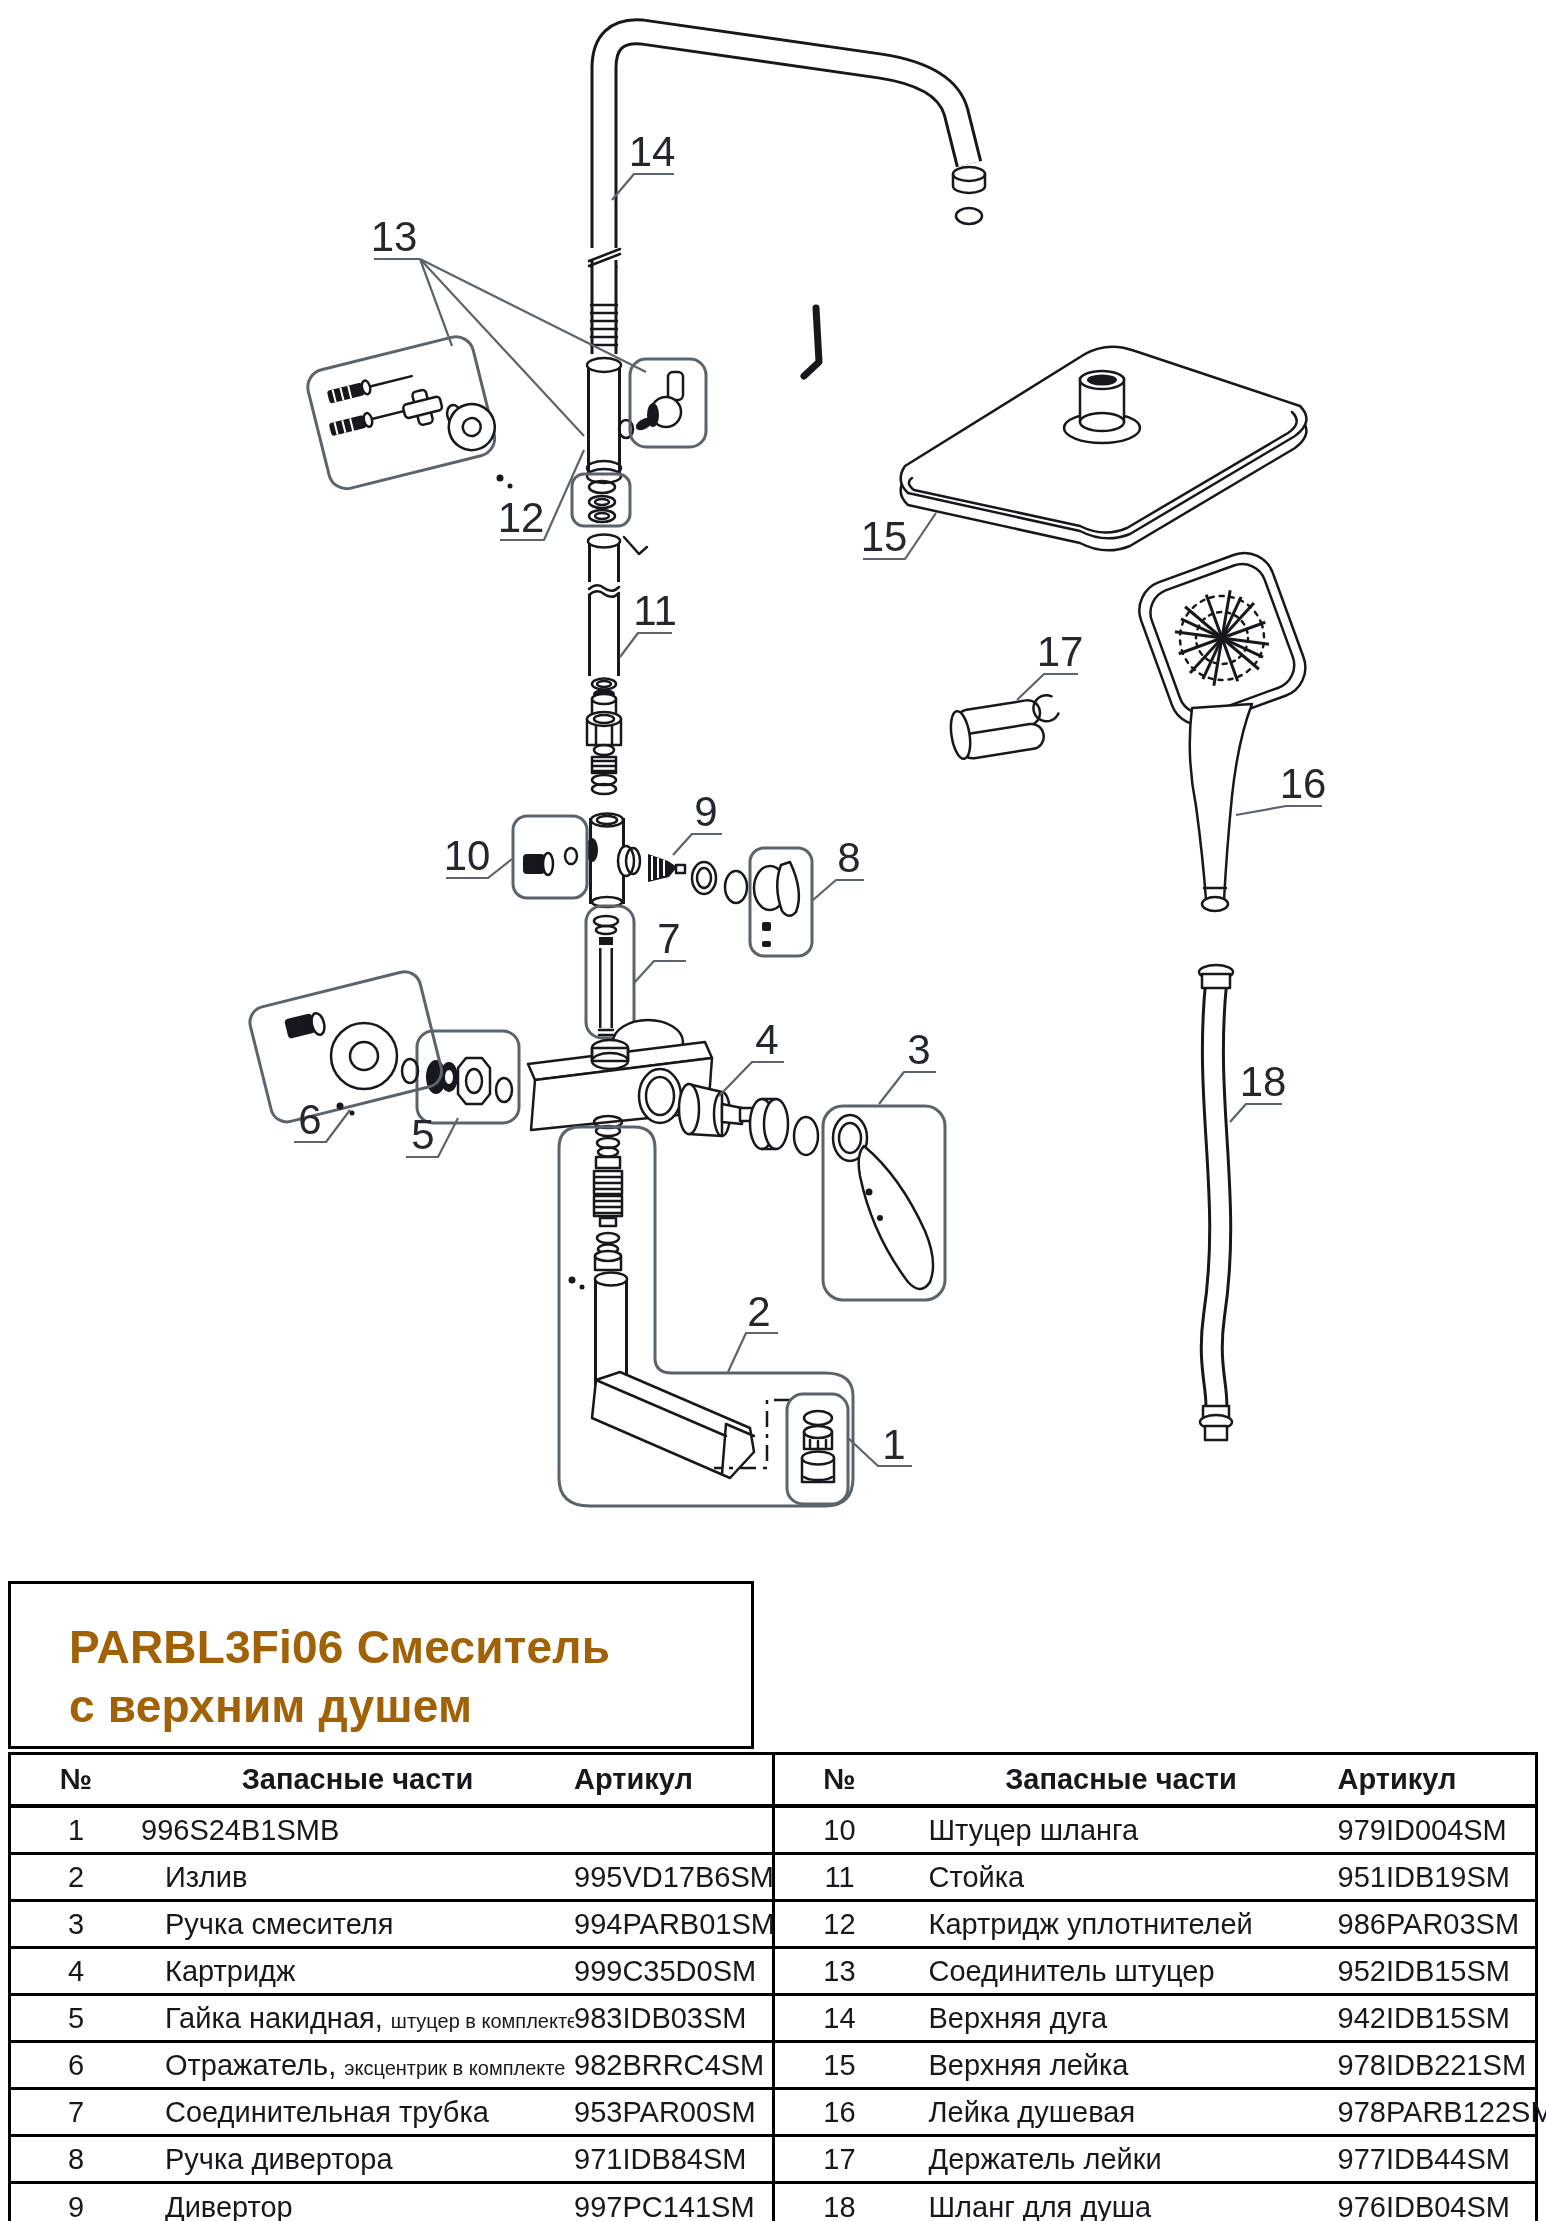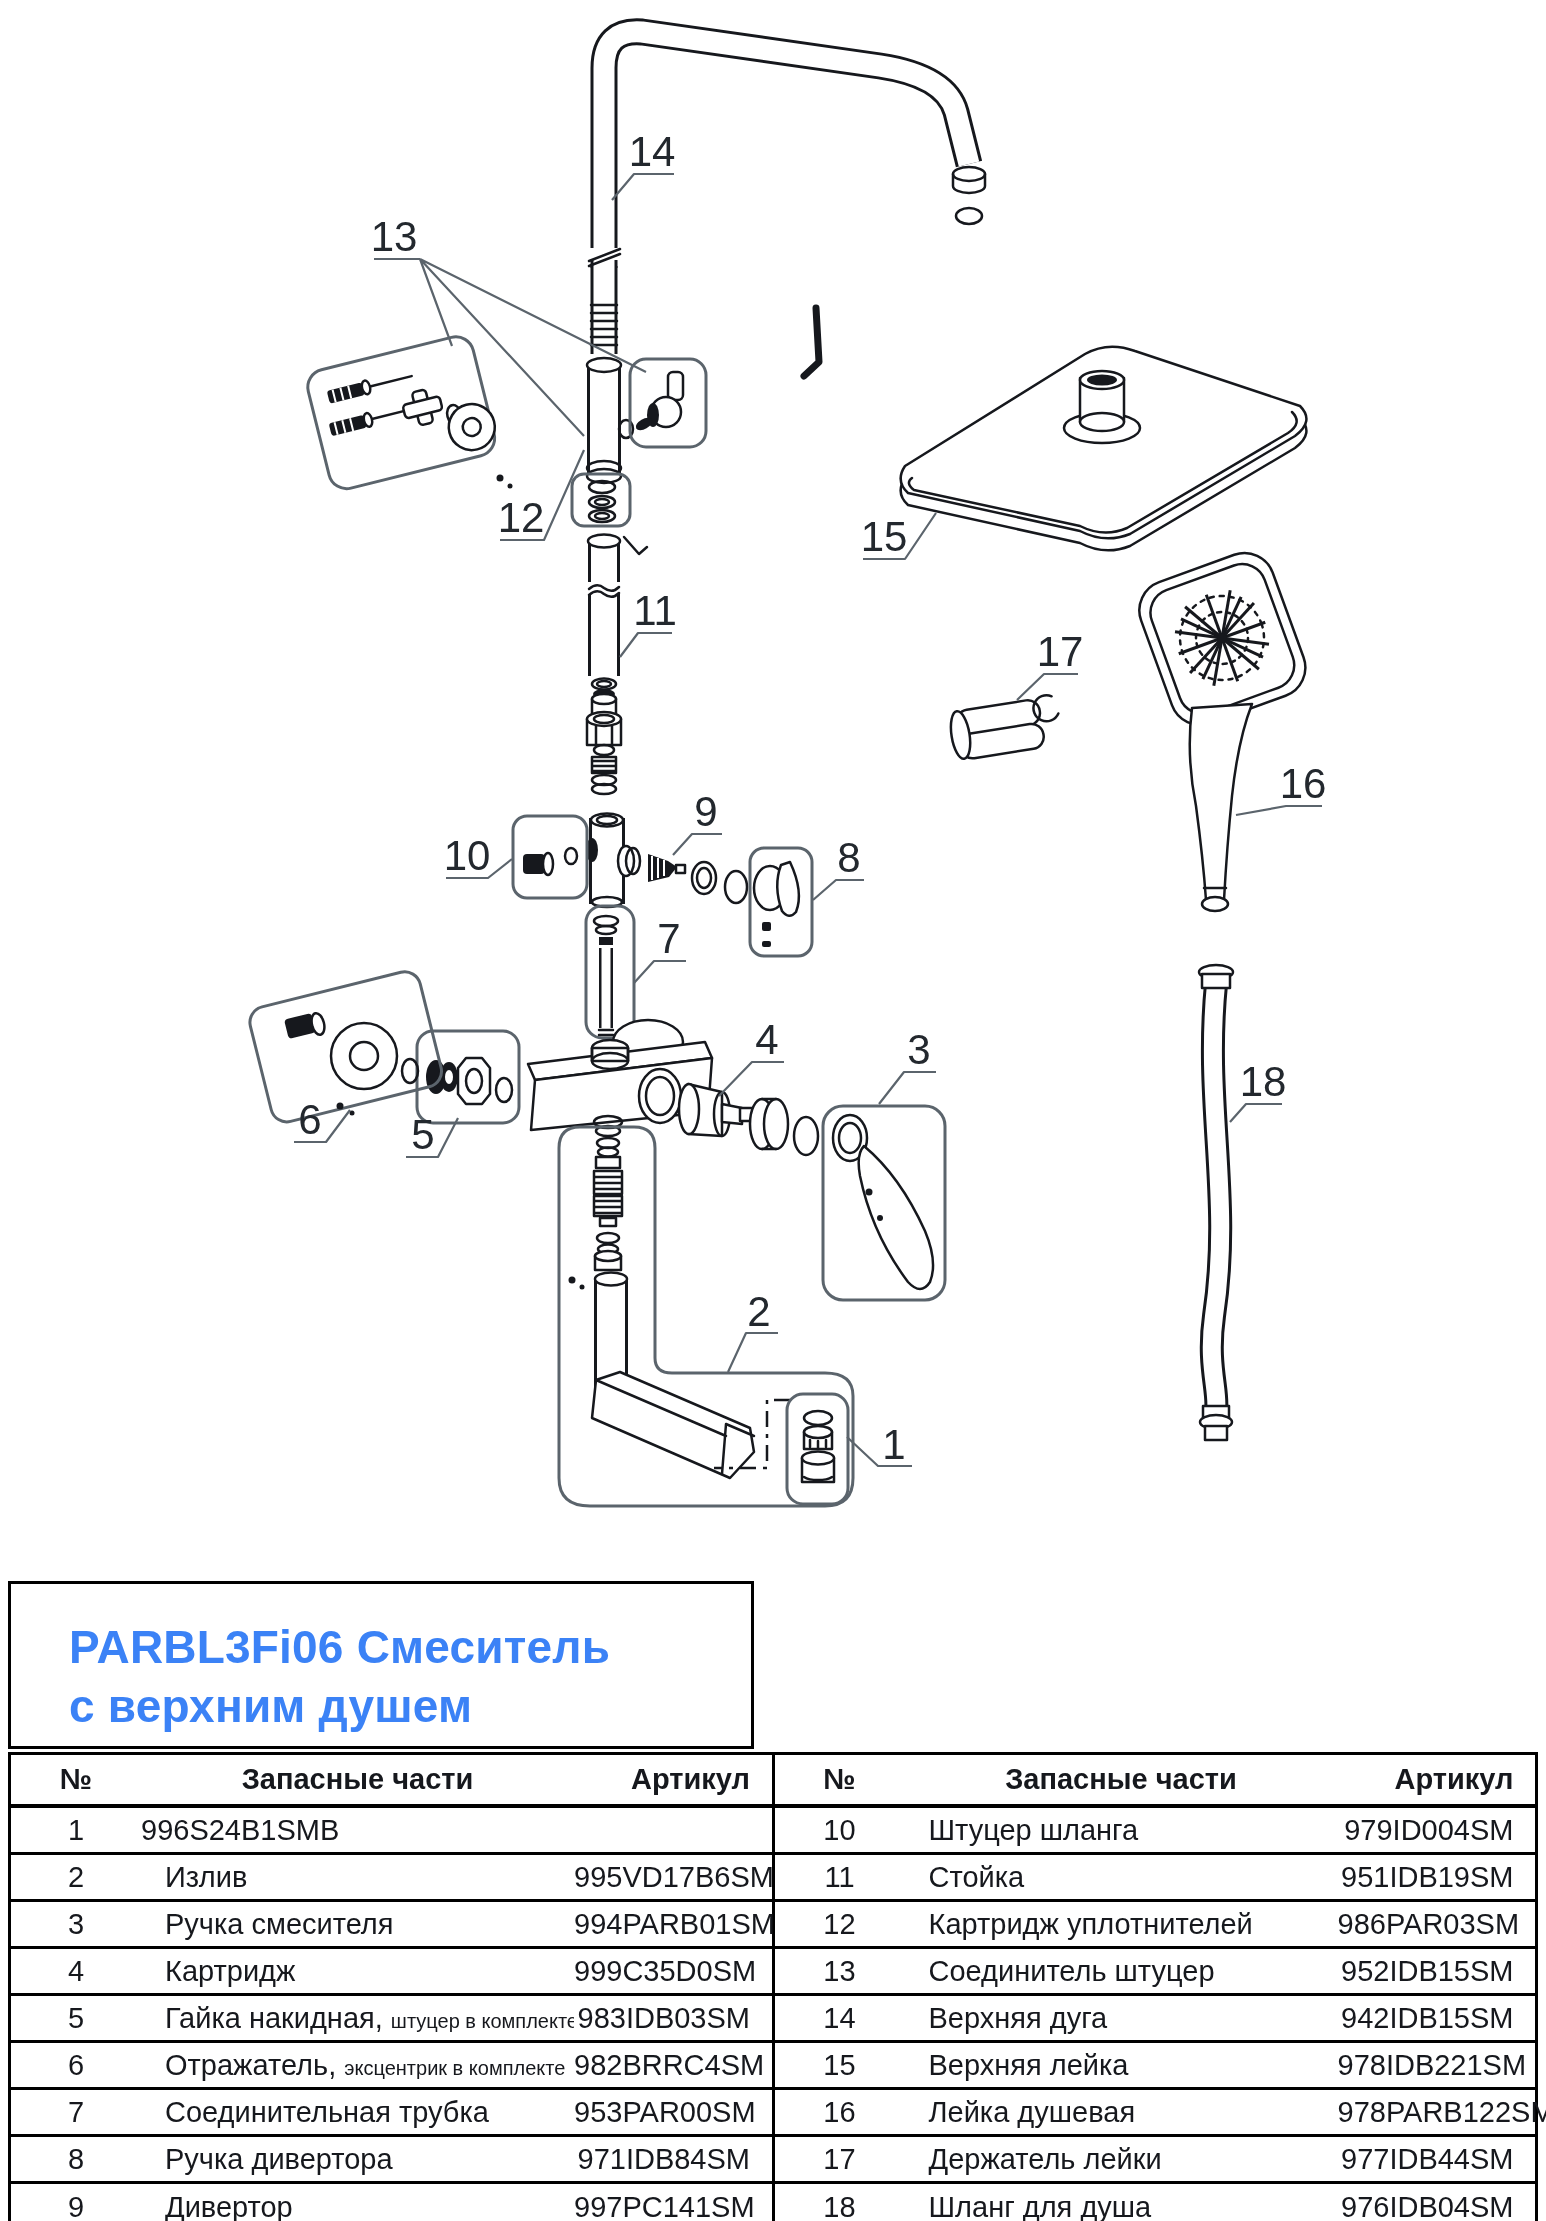--- a/index.html
+++ b/index.html
@@ -13,34 +13,34 @@
   .t-o{stroke:#16181d;fill:none;stroke-linejoin:round;stroke-linecap:butt;}
   .t-i{stroke:#fff;fill:none;stroke-linejoin:round;stroke-linecap:butt;}
   .box{stroke:#5b646c;stroke-width:3;fill:none;}
   .leader{stroke:#5b646c;stroke-width:2.2;fill:none;stroke-linejoin:round;}
   .callout{font-family:"Liberation Sans",sans-serif;font-size:42px;fill:#23282e;}
   .dashdot{stroke:#16181d;stroke-width:2.5;fill:none;stroke-dasharray:16 7 4 7;}
   
   .title-box{position:absolute;left:8px;top:1565px;width:746px;height:168px;
              border:3px solid #000;box-sizing:border-box;}
   .title-text{position:absolute;left:58px;top:34px;font-size:46px;font-weight:700;
-              line-height:59px;letter-spacing:.2px;color:#3b82f6;}
+              line-height:59px;letter-spacing:.2px;color:#a16207;}
   .parts-table{position:absolute;left:8px;top:1736px;width:1530px;height:482px;
                border:3px solid #000;box-sizing:border-box;display:flex;}
   .half{width:763px;display:flex;flex-direction:column;}
   .half.left{border-right:3px solid #000;}
   .trow{display:flex;align-items:center;height:47px;border-bottom:3px solid #000;
         box-sizing:border-box;flex:0 0 auto;}
   .trow.header{height:53px;border-bottom:4px solid #000;font-weight:700;}
   .trow:last-child{border-bottom:none;}
   .c-num{width:130px;text-align:center;font-size:29px;flex:0 0 auto;}
   .c-name{width:433px;padding-left:24px;box-sizing:border-box;font-size:29px;flex:0 0 auto;
           white-space:nowrap;overflow:hidden;}
   .c-name .note{font-size:20px;}
-  .c-sku{width:176px;font-size:29px;flex:0 0 auto;text-align:right;}
+  .c-sku{width:176px;font-size:29px;flex:0 0 auto;text-align:left;}
   .trow.header .c-name{text-align:center;padding-left:0;}
 </style>
 </head>
 <body>
 
 <div id="stage">
 
   <svg id="diagram" width="1546" height="1560" viewBox="0 0 1546 1560">
 
     <g>

